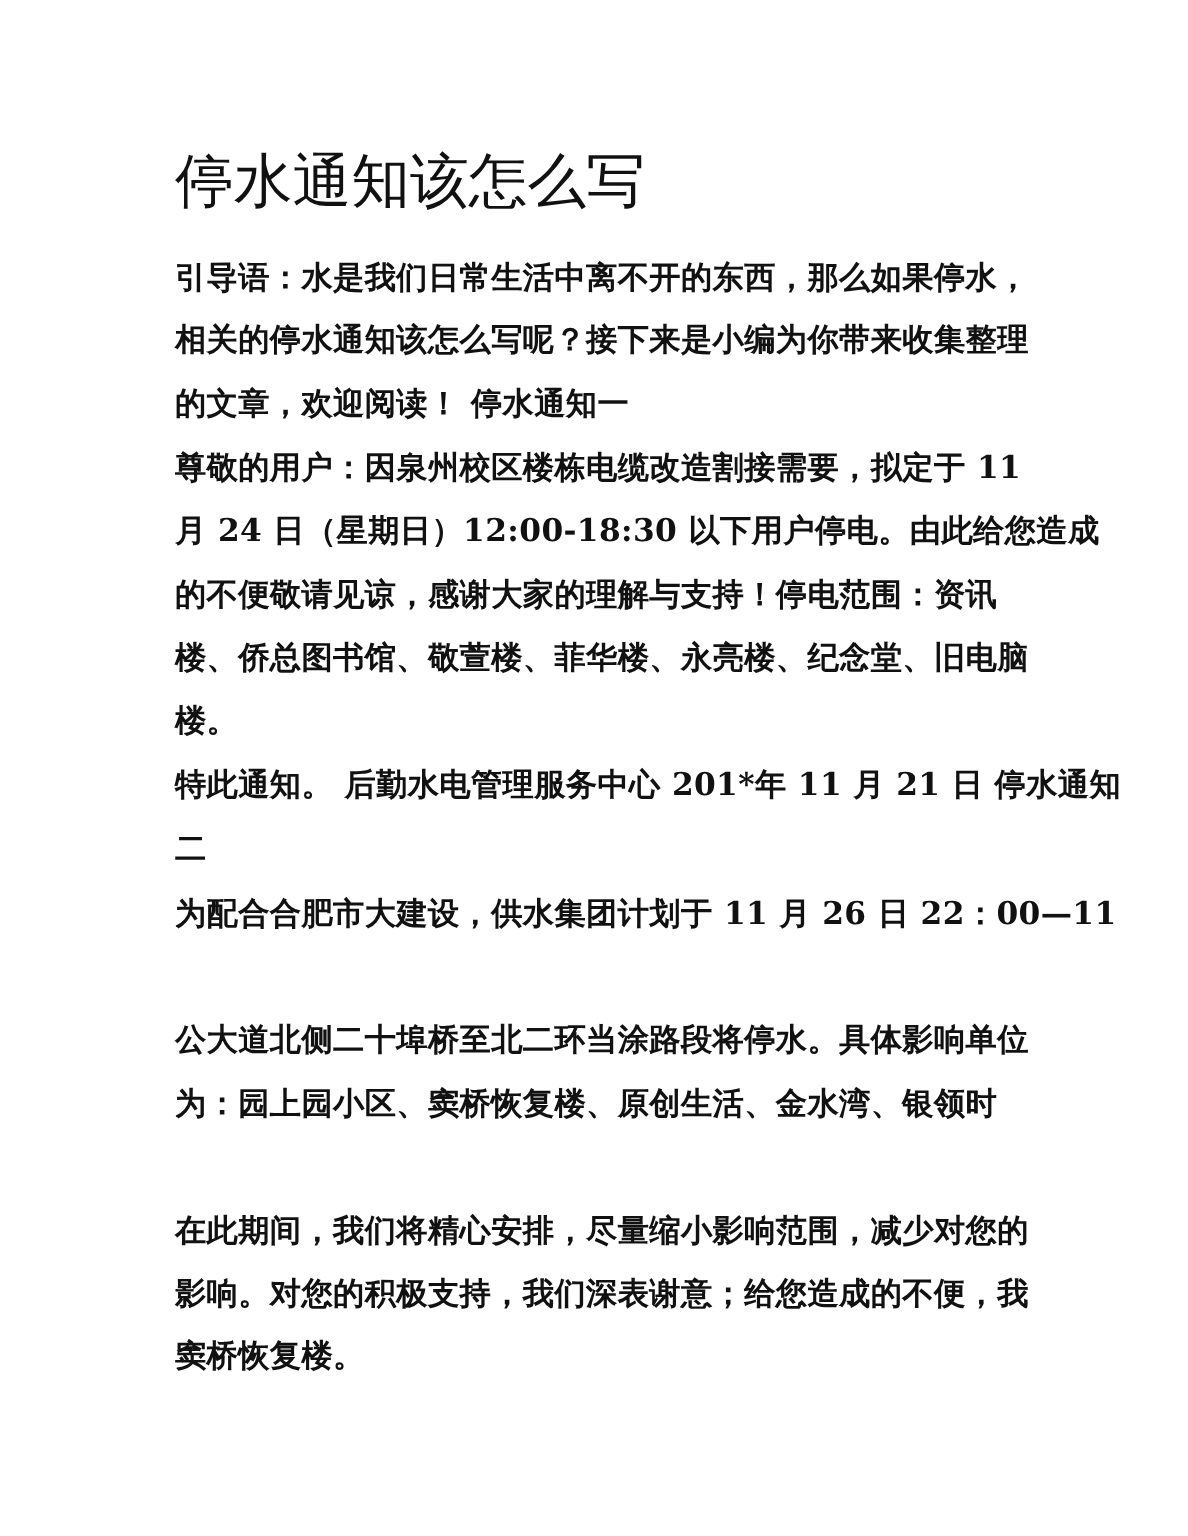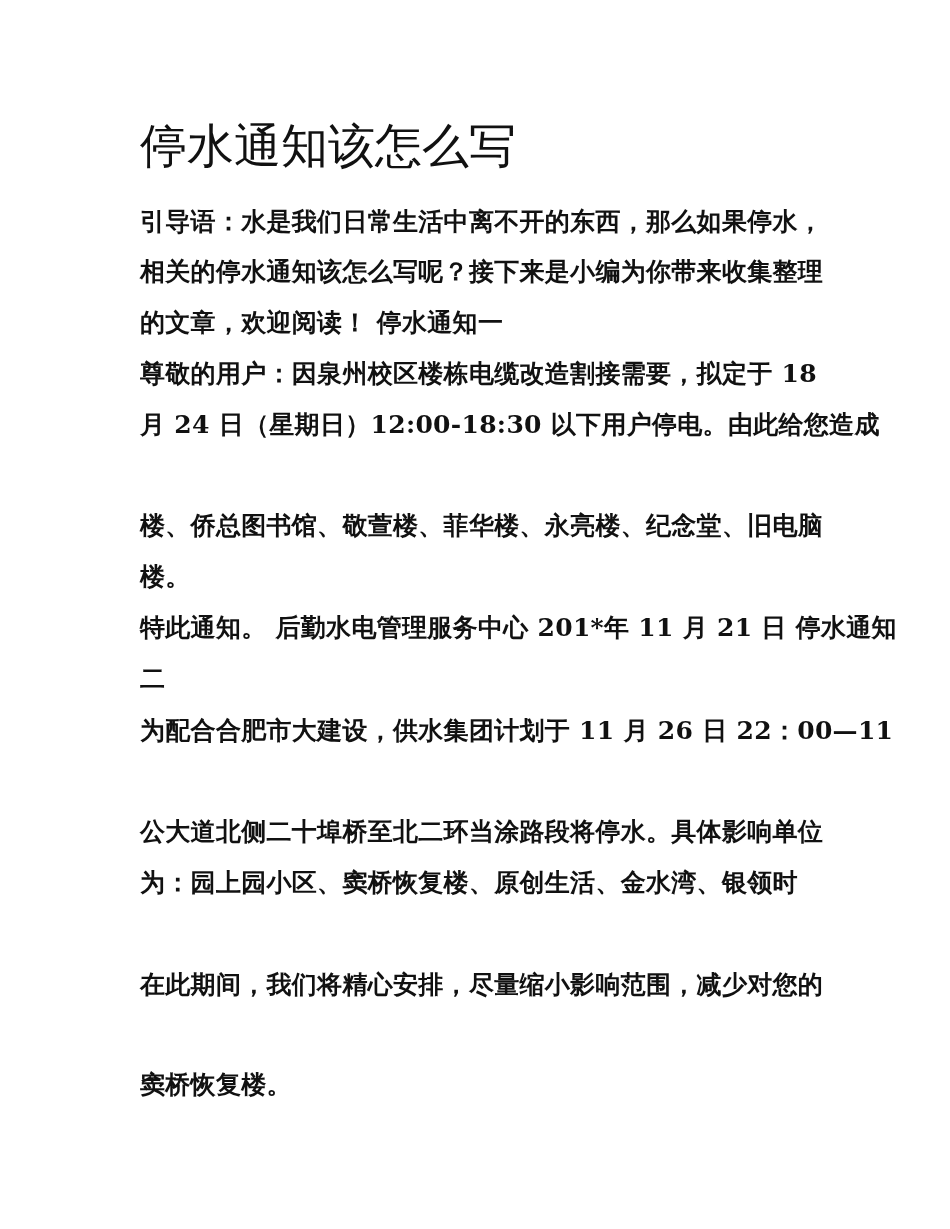--- a/index.html
+++ b/index.html
@@ -14,27 +14,29 @@
 </head>
 <body>
 
 <div class="page">
   <h1 class="title">停水通知该怎么写</h1>
 
   <div class="line" style="top:206px">引导语：水是我们日常生活中离不开的东西，那么如果停水，</div>
   <div class="line" style="top:307px">的文章，欢迎阅读！ 停水通知一</div>
   <div class="line" style="top:256px">相关的停水通知该怎么写呢？接下来是小编为你带来收集整理</div>
 
-  <div class="line" style="top:358px">尊敬的用户：因泉州校区楼栋电缆改造割接需要，拟定于 18</div>
+  <div class="line" style="top:358px">尊敬的用户：因泉州校区楼栋电缆改造割接需要，拟定于 11</div>
   <div class="line" style="top:409px">月 24 日（星期日）12:00-18:30 以下用户停电。由此给您造成</div>
+  <div class="line" style="top:460px">的不便敬请见谅，感谢大家的理解与支持！停电范围：资讯</div>
   <div class="line" style="top:510px">楼、侨总图书馆、敬萱楼、菲华楼、永亮楼、纪念堂、旧电脑</div>
   <div class="line" style="top:561px">楼。</div>
 
   <div class="line" style="top:612px">特此通知。 后勤水电管理服务中心 201*年 11 月 21 日 停水通知</div>
   <div class="line" style="top:663px">二</div>
 
   <div class="line" style="top:715px">为配合合肥市大建设，供水集团计划于 11 月 26 日 22：00—11</div>
   <div class="line" style="top:816px">公大道北侧二十埠桥至北二环当涂路段将停水。具体影响单位</div>
   <div class="line" style="top:867px">为：园上园小区、窦桥恢复楼、原创生活、金水湾、银领时</div>
 
   <div class="line" style="top:969px">在此期间，我们将精心安排，尽量缩小影响范围，减少对您的</div>
+  <div class="line" style="top:1019px">影响。对您的积极支持，我们深表谢意；给您造成的不便，我</div>
   <div class="line" style="top:1069px">窦桥恢复楼。</div>
 </div>
 
 </body></html>

